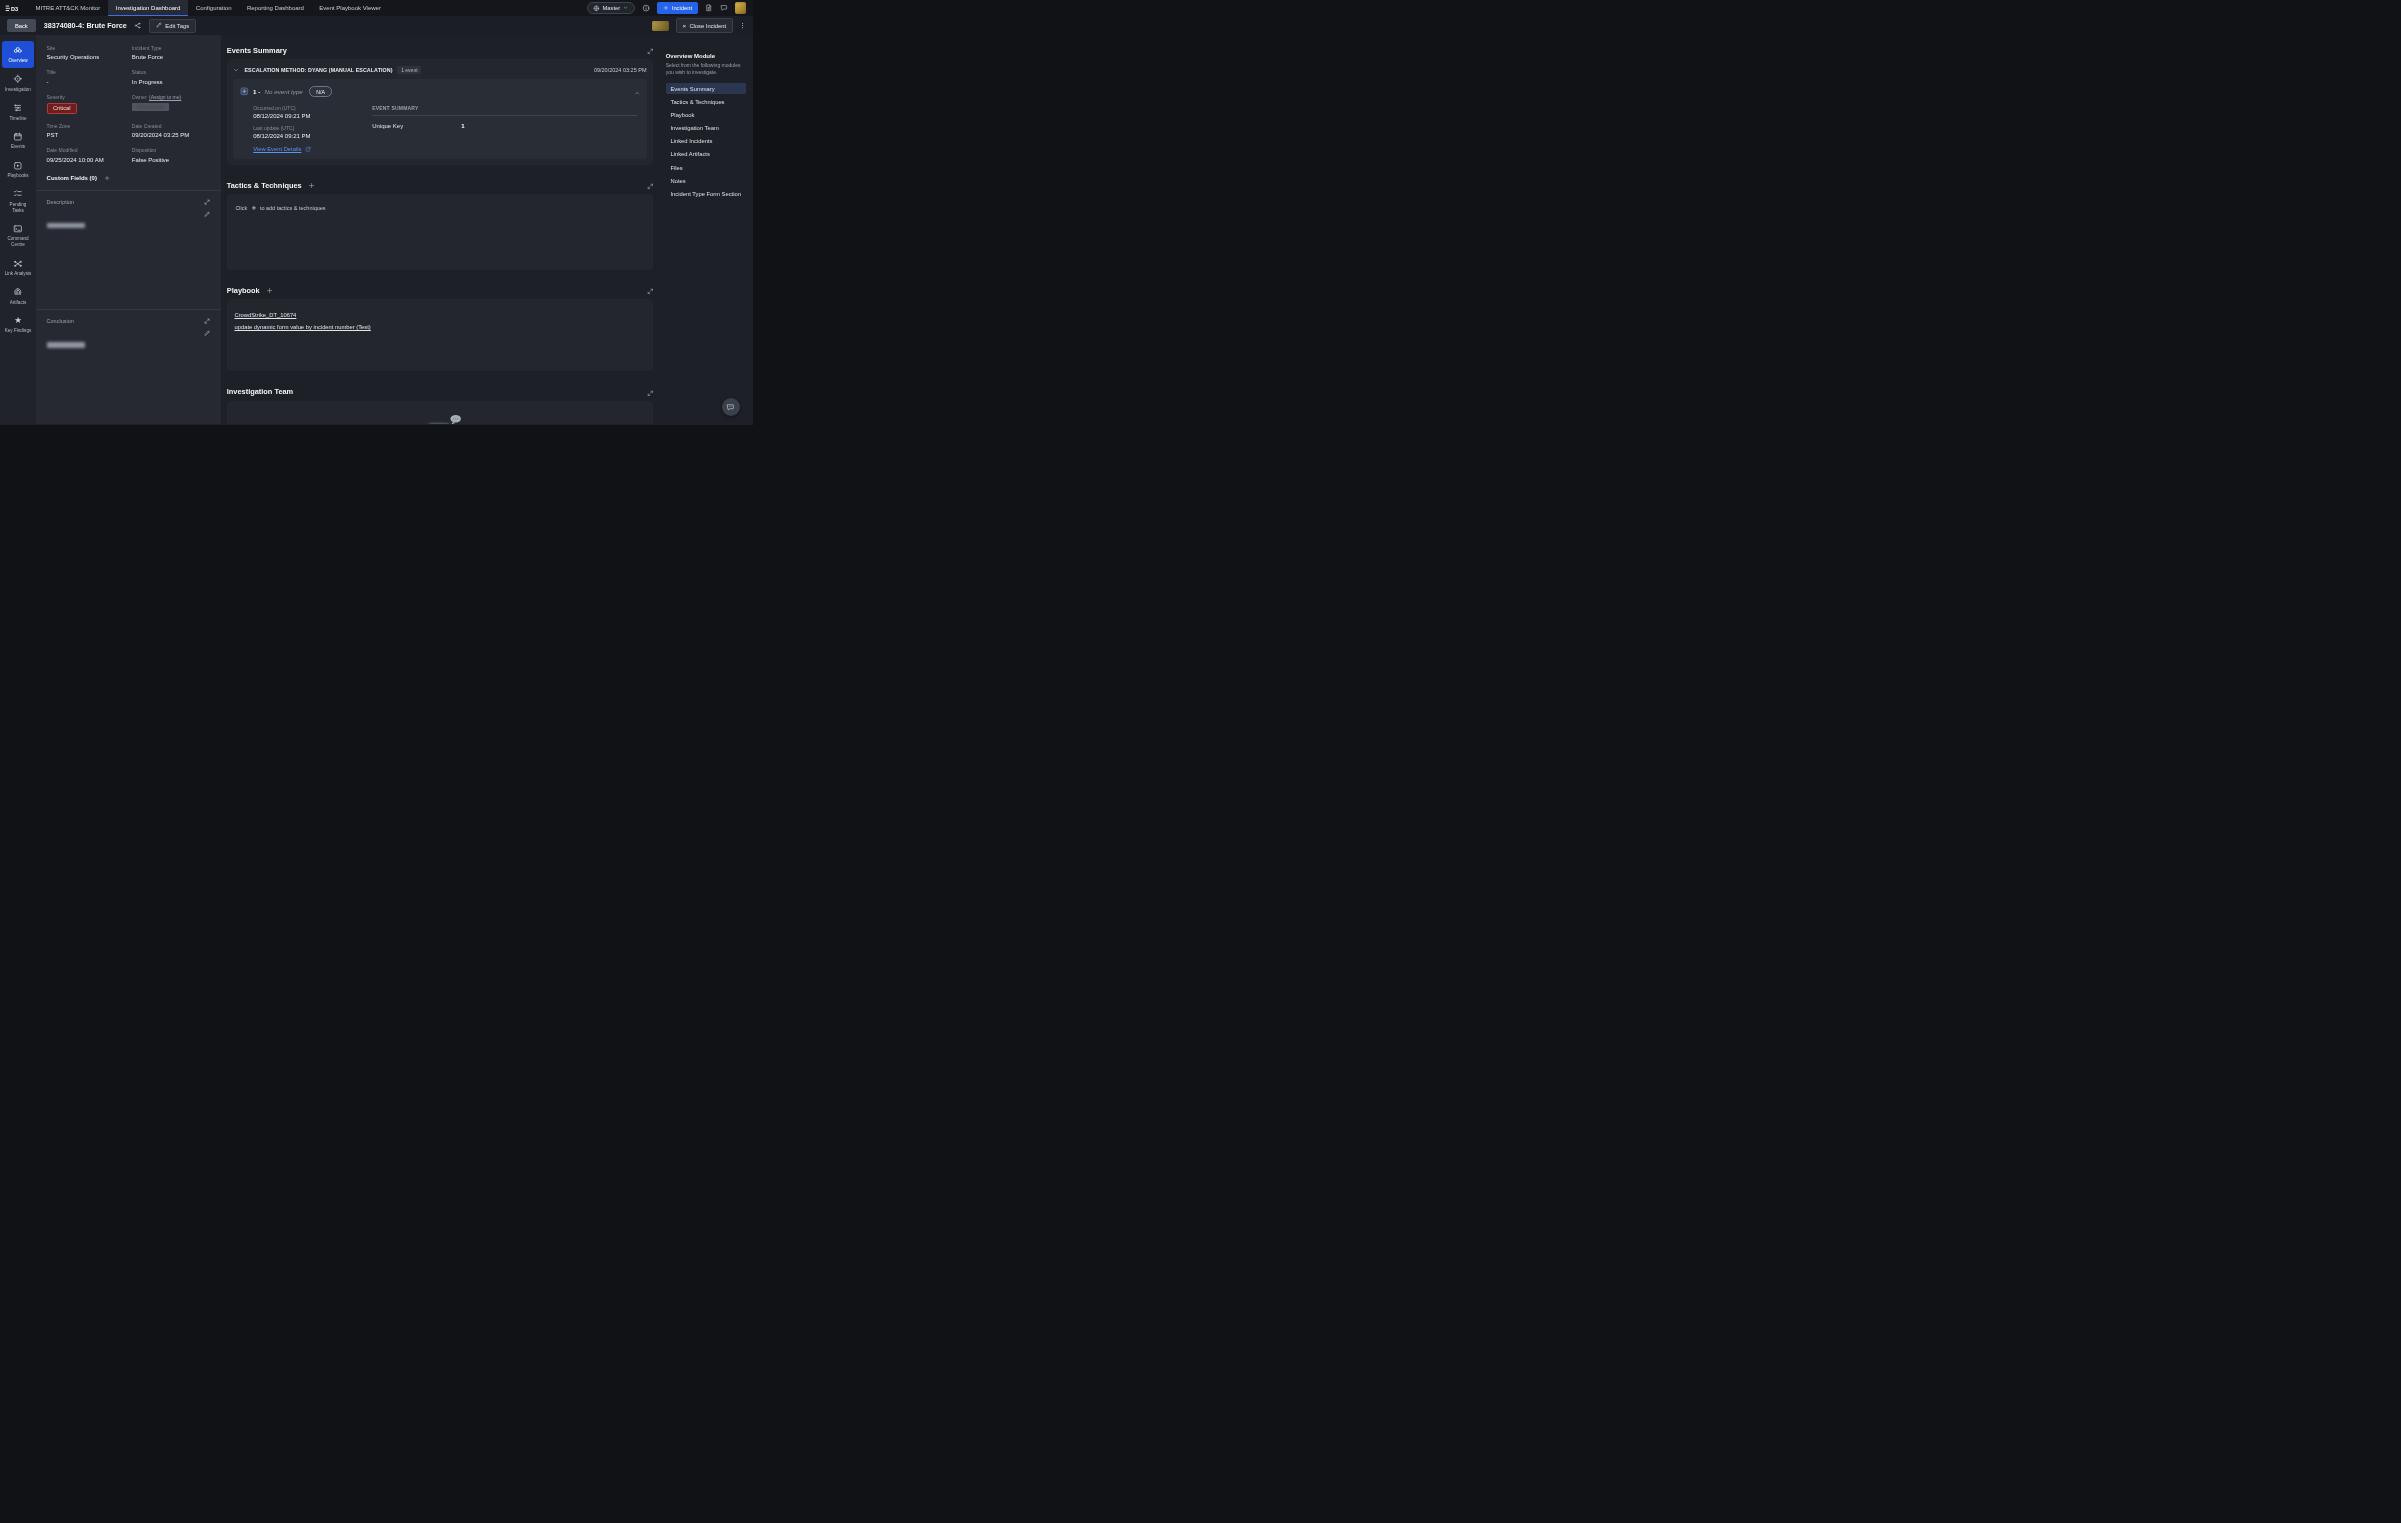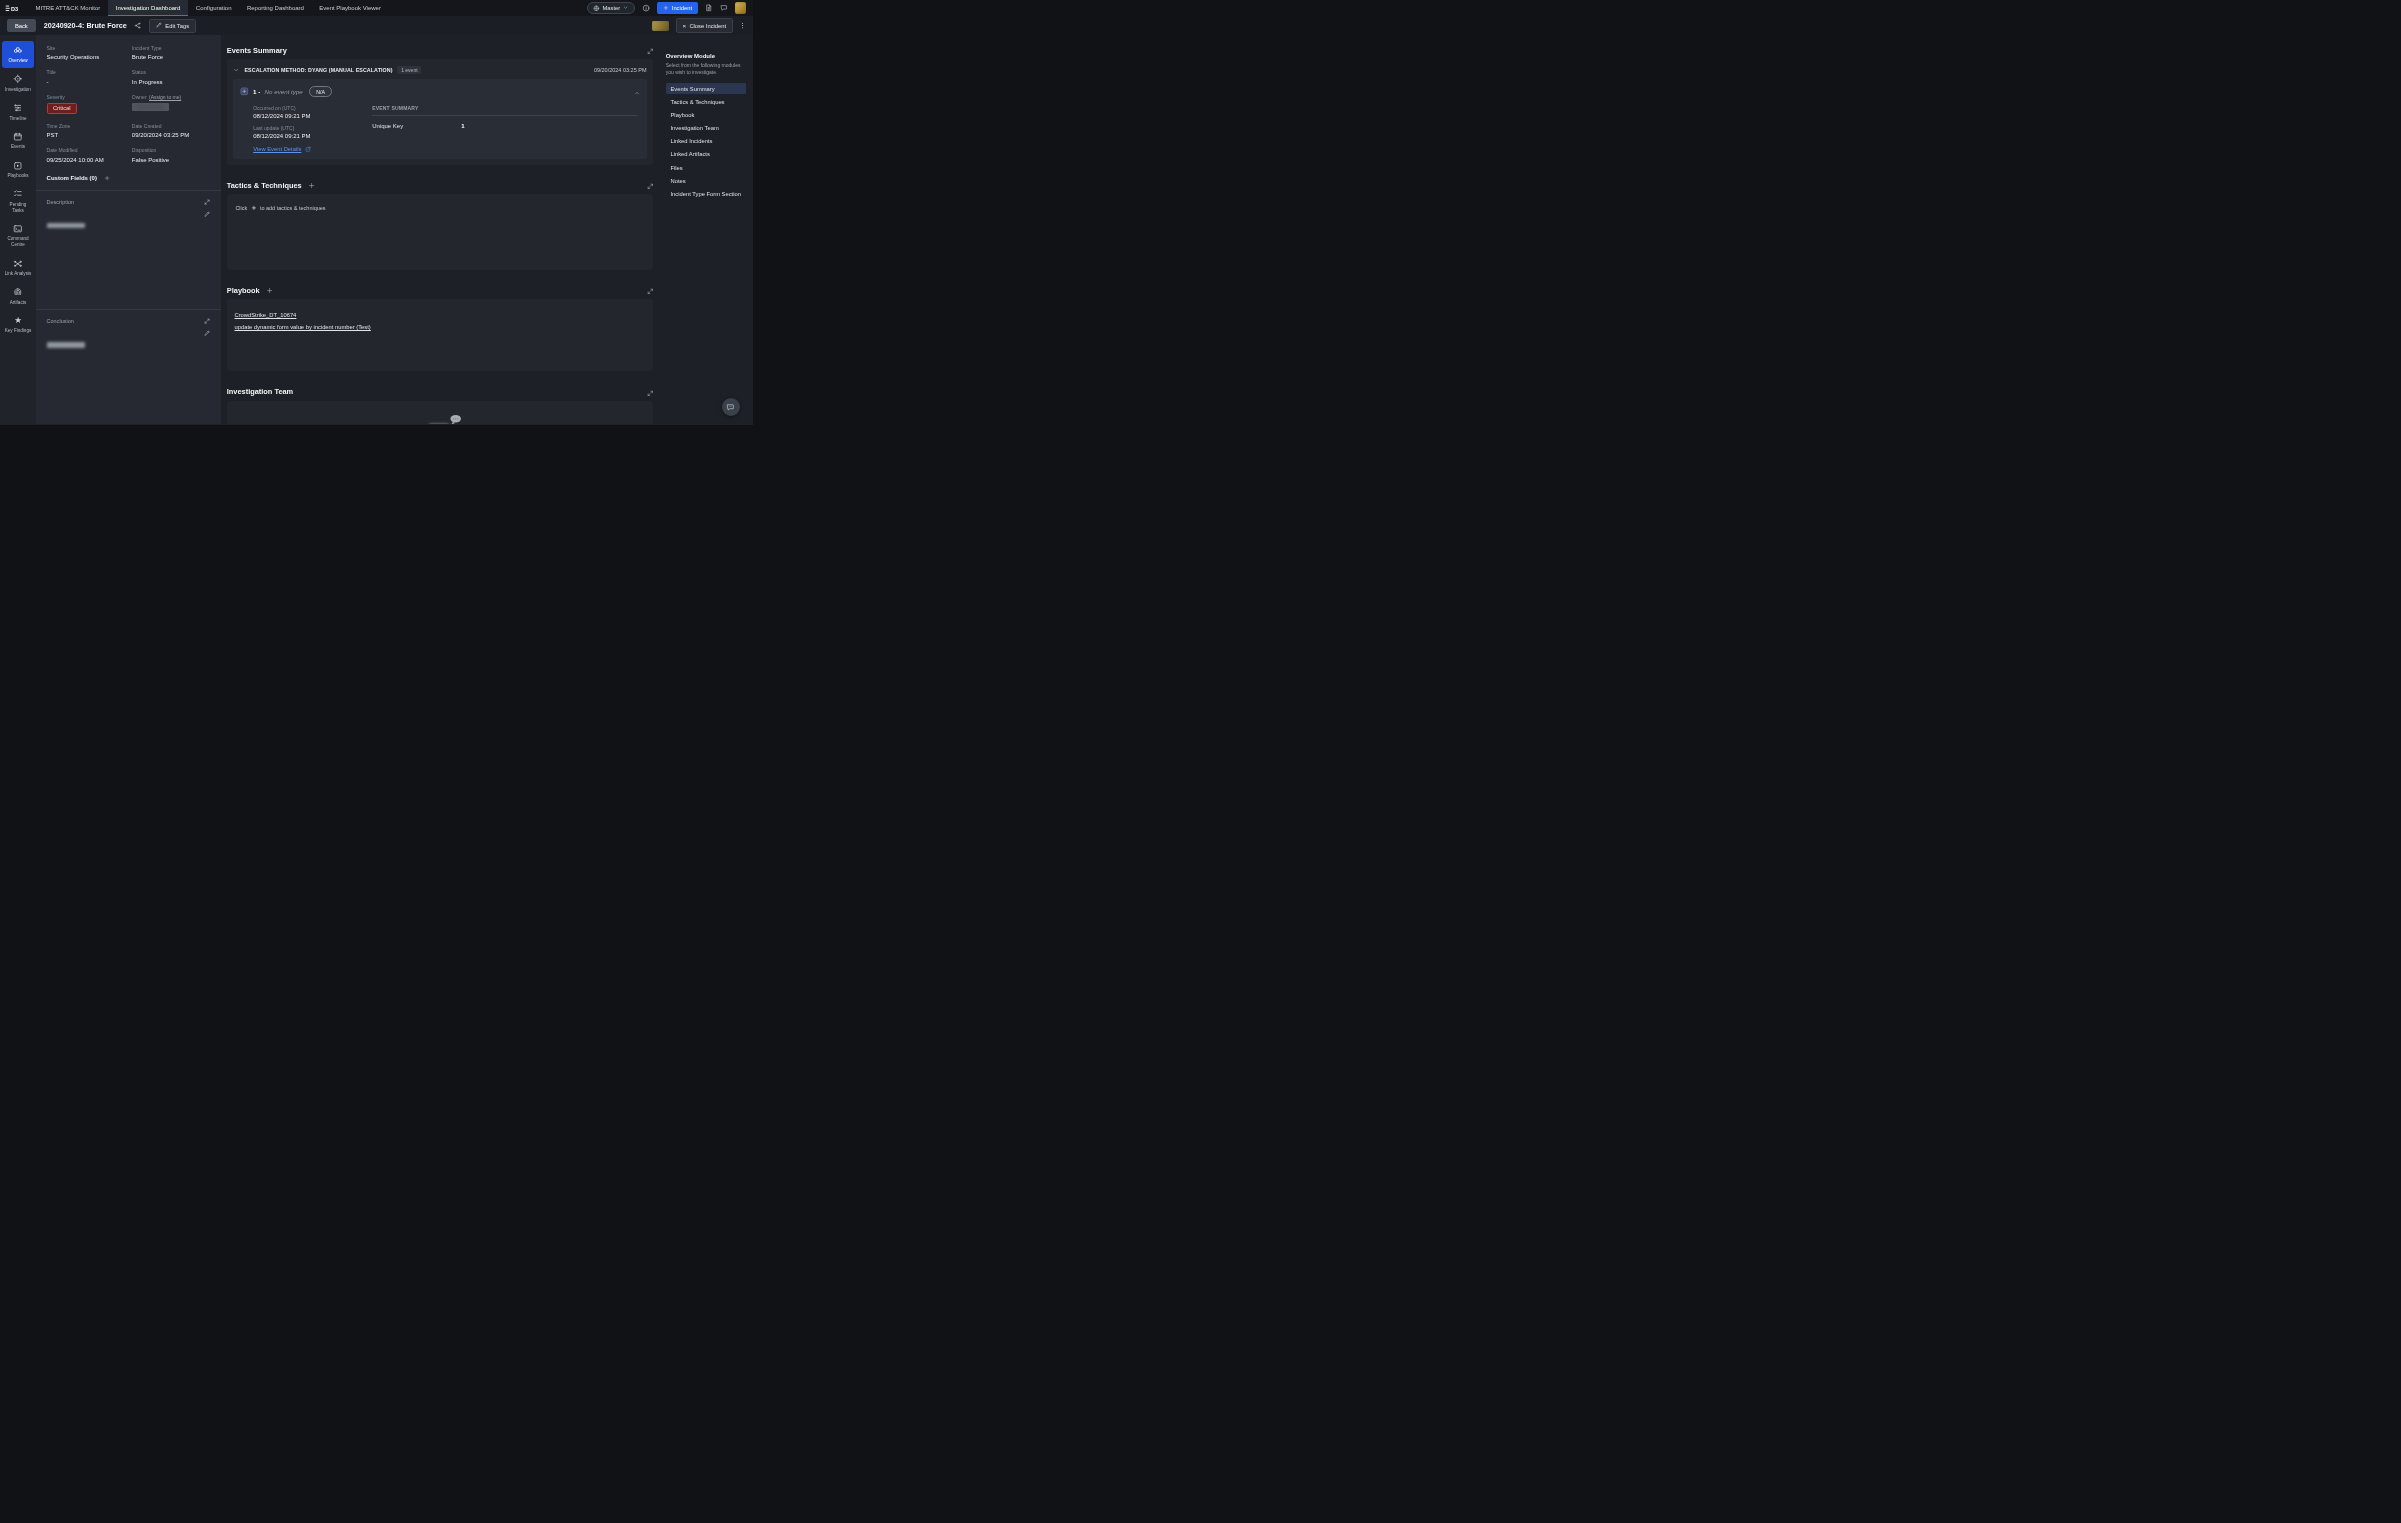--- a/index.html
+++ b/index.html
@@ -171,21 +171,21 @@
           </svg>
         </button>
       <div class="avatar">
           <div></div>
         </div>
     </div>
   </header>
 
   <div class="incident-bar">
     <button class="btn-back">Back</button>
-    <div class="incident-title">20240920-4: Brute Force</div>
+    <div class="incident-title">38374080-4: Brute Force</div>
     <button class="icon-btn">
         <svg class="svgi" width="7.2" height="7.2" viewBox="0 0 24 24">
           <circle cx="6" cy="12" r="2.2"></circle>
           <circle cx="17.5" cy="5.5" r="2.2"></circle>
           <circle cx="17.5" cy="18.5" r="2.2"></circle>
           <path d="M8 11l7.5-4.5M8 13l7.5 4.5"></path>
         </svg>
       </button>
     <button class="btn-ghost">
       <span><svg class="svgi" width="5.8" height="5.8" viewBox="0 0 24 24">

